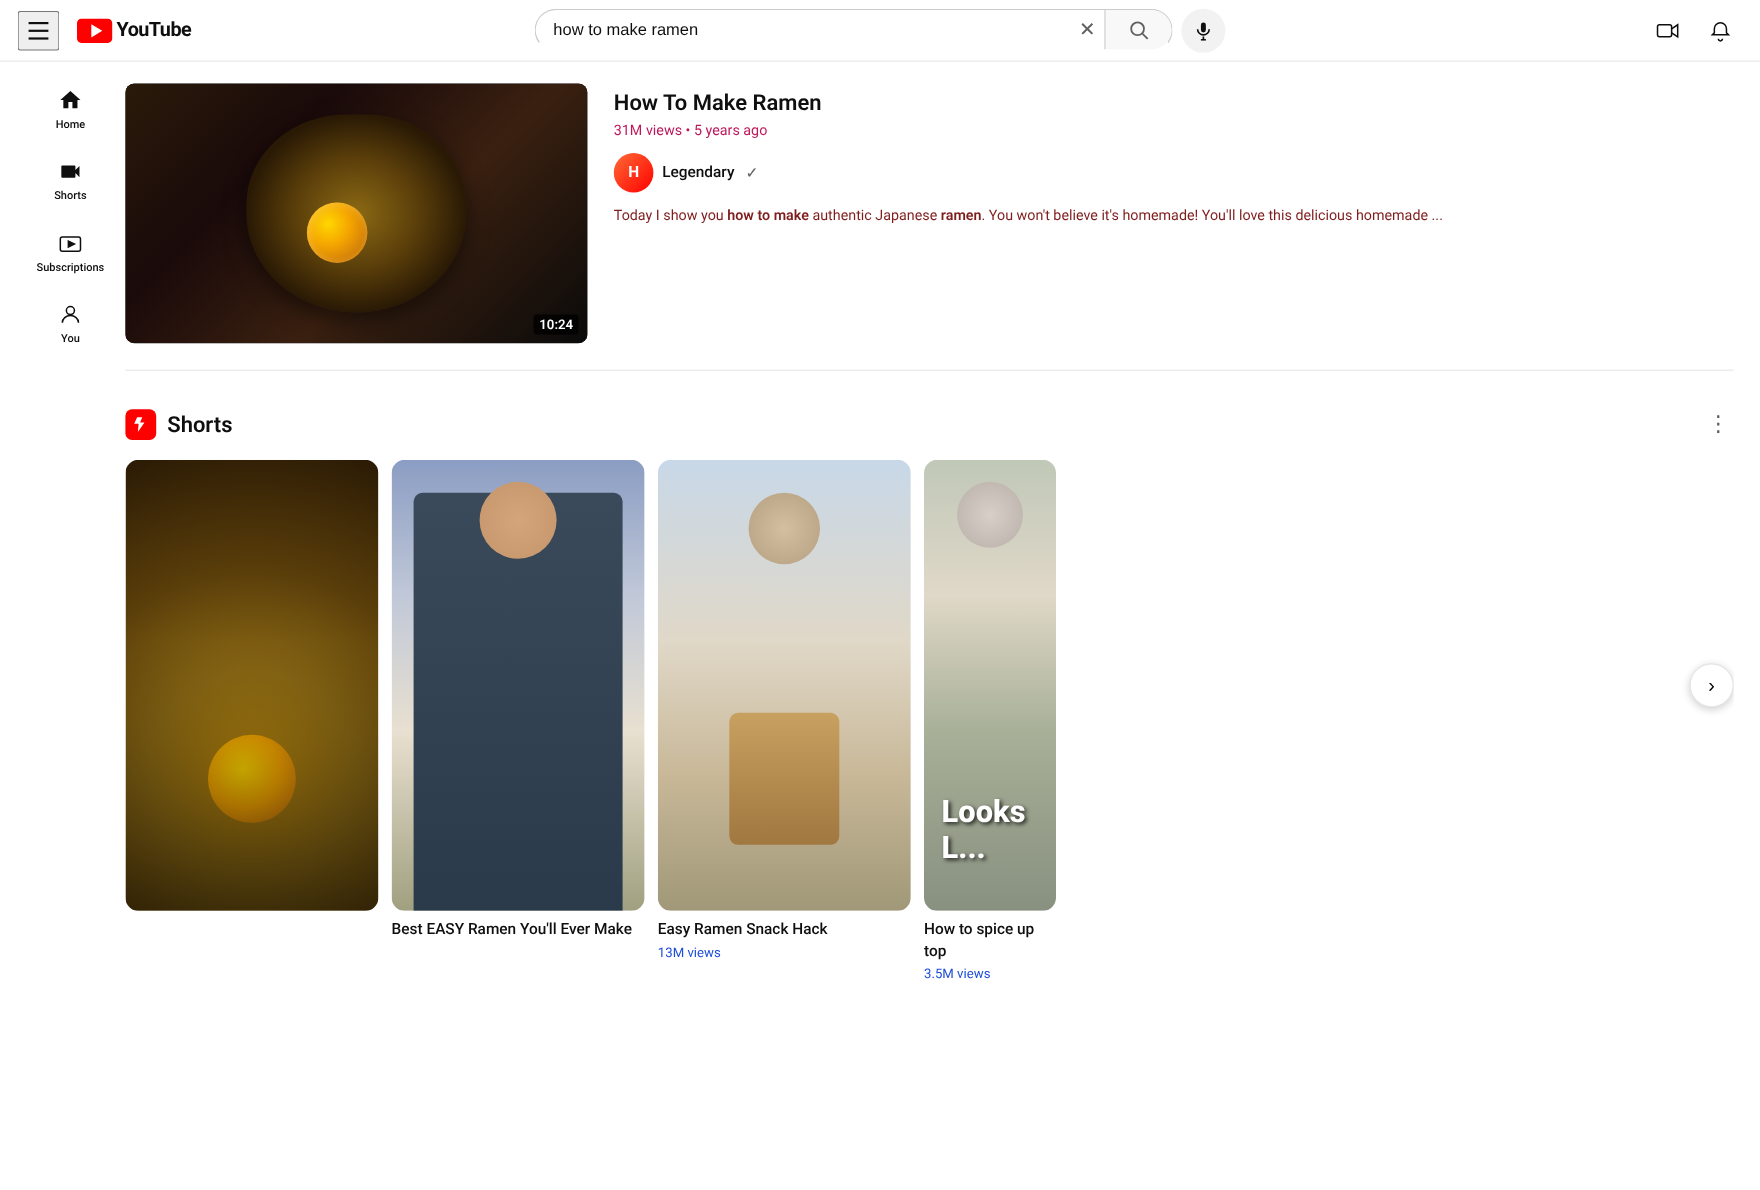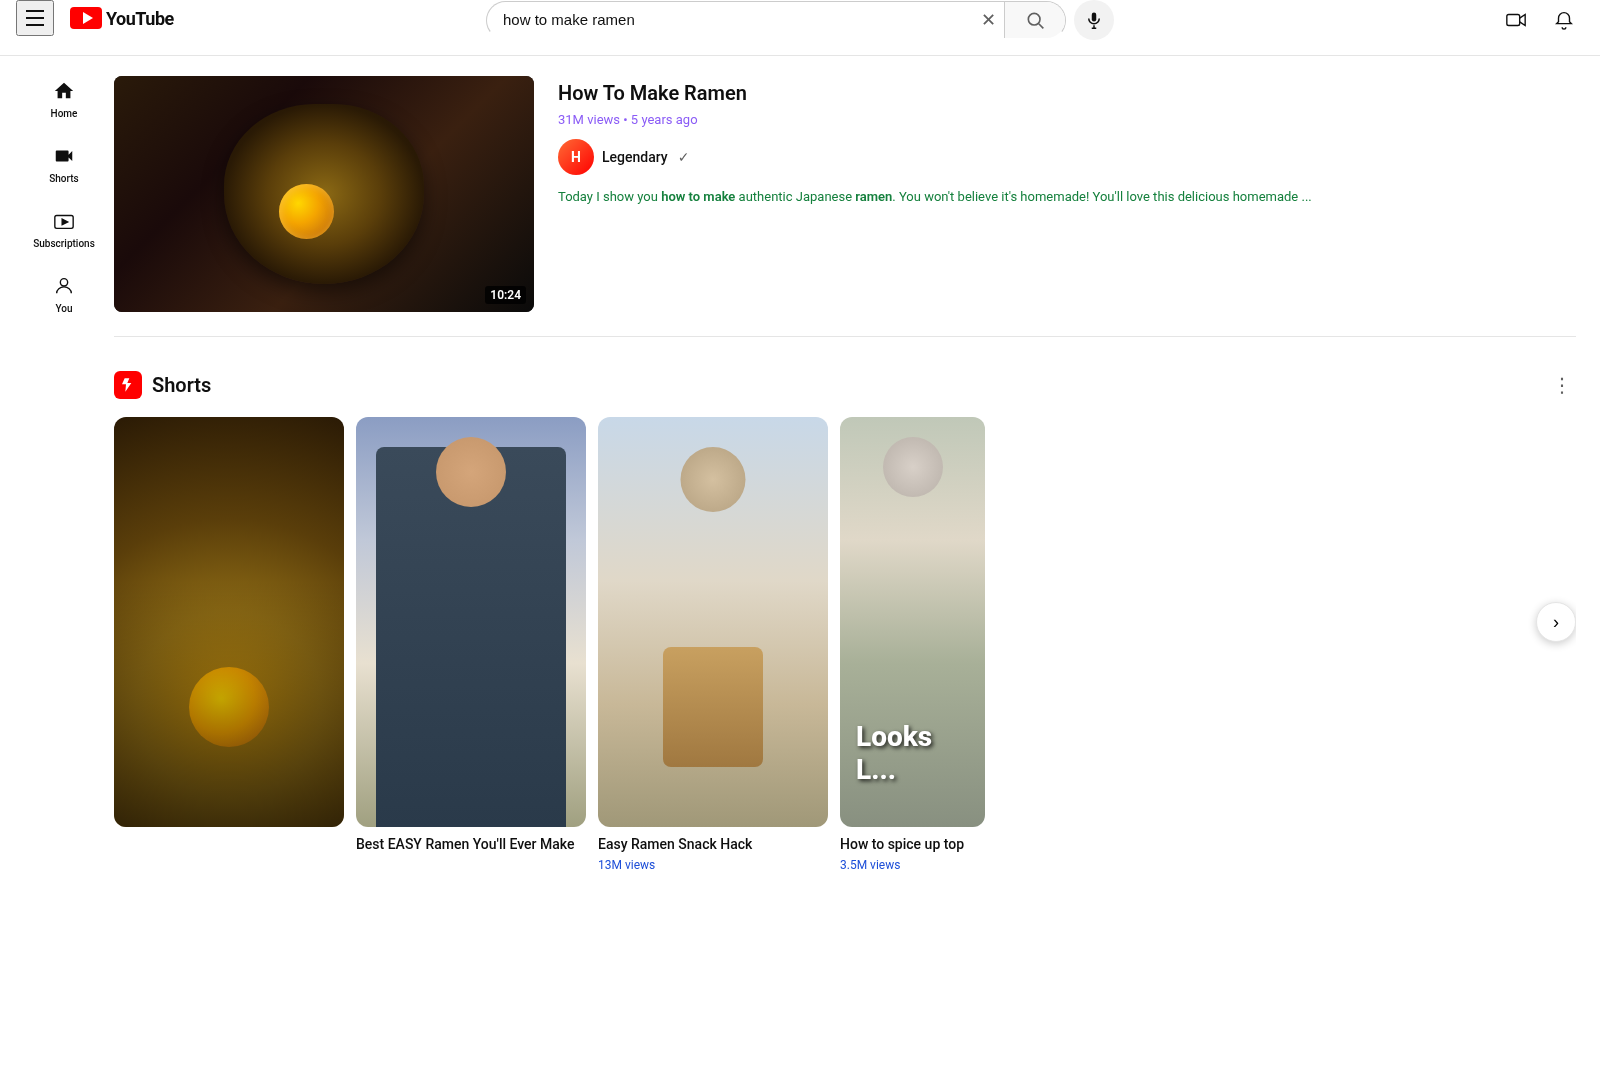--- a/index.html
+++ b/index.html
@@ -1,21 +1,21 @@
 <!DOCTYPE html>
 <html><head>
   <meta charset="utf-8">
   <style>
     * { margin: 0; padding: 0; box-sizing: border-box; }
     body { font-family: Roboto, Arial, sans-serif; background: #fff; color: #0f0f0f; overflow-x: hidden; }
 
     
     .header {
       display: flex;
-      align-items: flex-start;
+      align-items: center;
       padding: 0 16px;
       height: 56px;
       border-bottom: 1px solid #e5e5e5;
       position: fixed;
       top: 0;
       left: 0;
       right: 0;
       background: #fff;
       z-index: 100;
     }
@@ -265,21 +265,21 @@
     }
     .featured-title {
       font-size: 20px;
       font-weight: 600;
       margin-bottom: 6px;
       line-height: 1.3;
       cursor: pointer;
     }
     .featured-meta {
       font-size: 13px;
-      color: #8b5cf6;
+      color: #be185d;
       margin-bottom: 12px;
     }
     .featured-channel {
       display: flex;
       align-items: center;
       gap: 8px;
       margin-bottom: 12px;
       cursor: pointer;
     }
     .channel-avatar {
@@ -298,21 +298,21 @@
       font-size: 14px;
       font-weight: 500;
     }
     .verified-icon {
       font-size: 14px;
       color: #606060;
       margin-left: 2px;
     }
     .featured-description {
       font-size: 13px;
-      color: #15803d;
+      color: #7f1d1d;
       line-height: 1.5;
     }
     .featured-description strong {
       font-weight: 600;
     }
 
     
     .shorts-section {
       margin-bottom: 24px;
     }
@@ -398,21 +398,21 @@
       cursor: pointer;
       display: flex;
       align-items: center;
       justify-content: center;
       font-size: 18px;
       z-index: 10;
     }
 
     
     .short-partial {
-      width: 145px;
+      width: 120px;
     }
 
     
     .short-1-bg {
       background: radial-gradient(circle at 50% 70%, #b8860b 0%, #8b6914 30%, #5a3e0a 60%, #2a1a05 100%);
       position: relative;
     }
     .short-1-egg {
       position: absolute;
       width: 80px;

